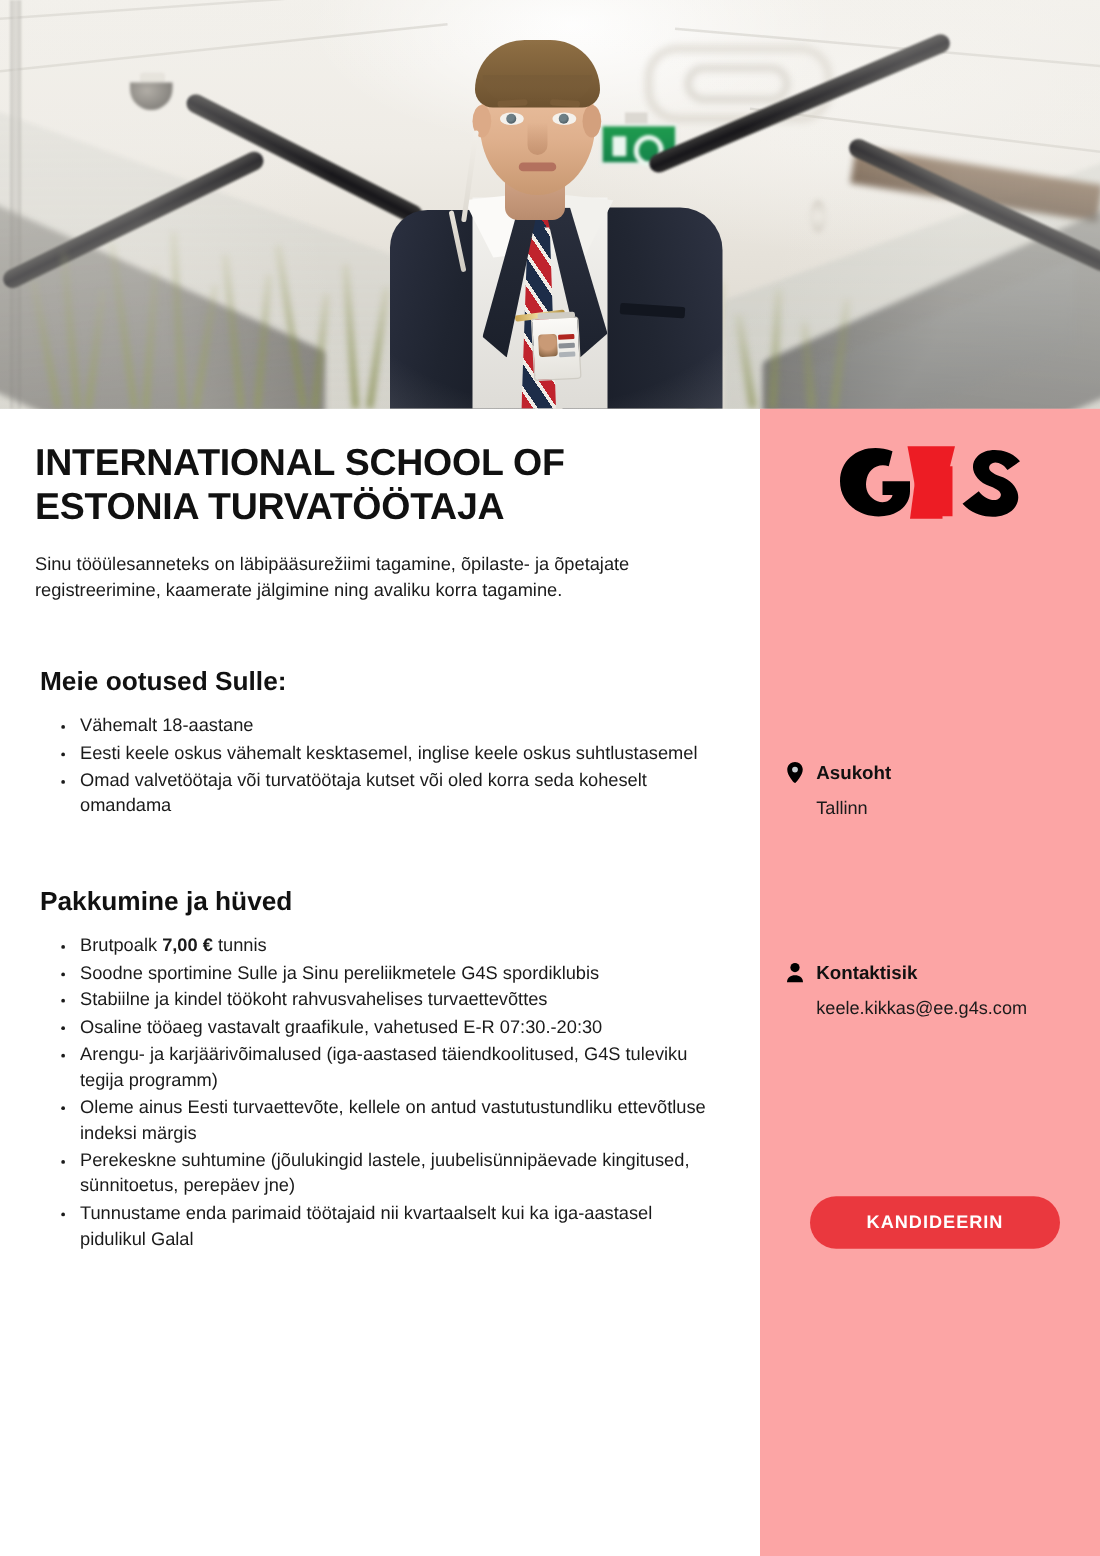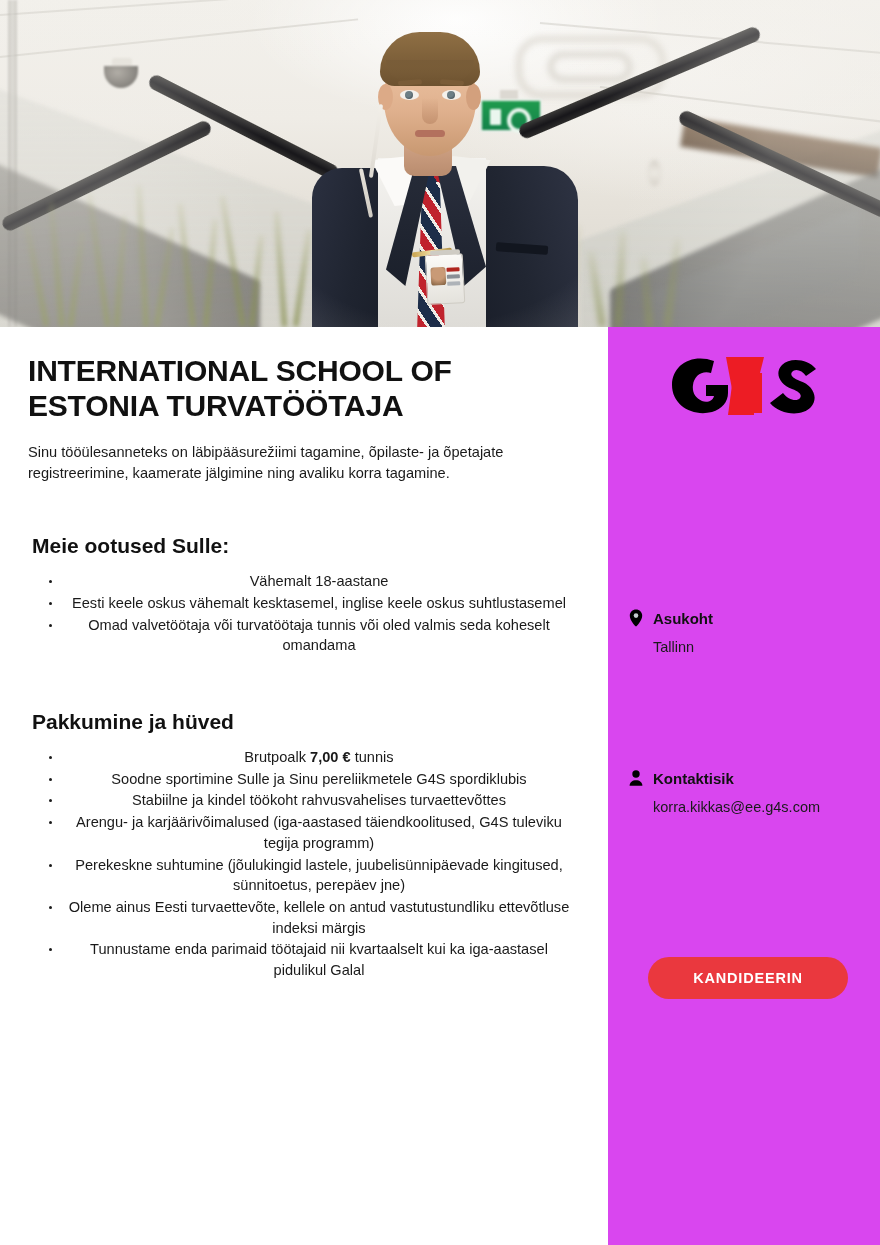--- a/index.html
+++ b/index.html
@@ -360,21 +360,21 @@
     font-size: 21px; font-weight: bold; color: #111;
     margin: 50px 0 13px 4px;
   }
   .sec-title.second { margin-top: 54px; }
   ul.items {
     margin: 0; padding: 0 0 0 34px; list-style: none;
   }
   ul.items li {
     position: relative;
     font-size: 14.6px; line-height: 1.42; color: #1a1a1a;
-    margin-bottom: 1px; padding-left: 2px; max-width: 516px; text-align: center;
+    margin-bottom: 1px; padding-left: 2px; max-width: 516px;
   }
   ul.items li::before {
     content: ""; position: absolute; left: -13px; top: 9px;
     width: 3px; height: 3px; background: #1a1a1a; border-radius: 50%;
   }
   ul.items li b { font-weight: bold; }
 </style>
 </head>
 <body>
 
@@ -468,36 +468,37 @@
 </div>
 
 <div class="main">
   <h1 class="job-title">INTERNATIONAL SCHOOL OF ESTONIA TURVATÖÖTAJA</h1>
   <p class="intro">Sinu tööülesanneteks on läbipääsurežiimi tagamine, õpilaste- ja õpetajate registreerimine, kaamerate jälgimine ning avaliku korra tagamine.</p>
 
   <h2 class="sec-title">Meie ootused Sulle:</h2>
   <ul class="items" id="req-list">
       <li>Vähemalt 18-aastane</li>
       <li>Eesti keele oskus vähemalt kesktasemel, inglise keele oskus suhtlustasemel</li>
-      <li>Omad valvetöötaja või turvatöötaja tunnis või oled valmis seda koheselt omandama</li>
+      <li>Omad valvetöötaja või turvatöötaja kutset või oled korra seda koheselt omandama</li>
     </ul>
 
   <h2 class="sec-title second">Pakkumine ja hüved</h2>
   <ul class="items" id="ben-list">
       <li>Brutpoalk <b>7,00 €</b> tunnis</li>
       <li>Soodne sportimine Sulle ja Sinu pereliikmetele G4S spordiklubis</li>
       <li>Stabiilne ja kindel töökoht rahvusvahelises turvaettevõttes</li>
+      <li>Osaline tööaeg vastavalt graafikule, vahetused E-R 07:30.-20:30</li>
       <li>Arengu- ja karjäärivõimalused (iga-aastased täiendkoolitused, G4S tuleviku tegija programm)</li>
+      <li>Oleme ainus Eesti turvaettevõte, kellele on antud vastutustundliku ettevõtluse indeksi märgis</li>
       <li>Perekeskne suhtumine (jõulukingid lastele, juubelisünnipäevade kingitused, sünnitoetus, perepäev jne)</li>
-      <li>Oleme ainus Eesti turvaettevõte, kellele on antud vastutustundliku ettevõtluse indeksi märgis</li>
       <li>Tunnustame enda parimaid töötajaid nii kvartaalselt kui ka iga-aastasel pidulikul Galal</li>
     </ul>
 </div>
 
-<div class="sidebar" style="background: #d946ef;">
+<div class="sidebar" style="background: #fca5a5;">
 
   <div class="logo-wrap">
     <div class="g4s">
       <svg width="148" height="62" viewBox="0 0 148 62" aria-hidden="true">
         <polygon points="56,2 94,2 86,34 62,34" fill="#ed1c24"></polygon>
         <polygon points="62,30 84,30 84,60 58,60" fill="#ed1c24"></polygon>
         <path d="M44,6 C22,-2 2,10 2,30 C2,50 22,62 42,57 C52,54 58,47 58,38 L58,30 L36,30 L36,41 L44,41 C43,46 37,48 32,46 C25,43 22,37 23,30 C24,21 32,15 41,18 Z" fill="#000000"></path>
         <path d="M146,14 C138,4 120,2 112,10 C104,18 110,30 122,34 C130,37 132,40 130,43 C127,47 118,45 113,38 L100,48 C110,60 132,62 141,52 C149,43 143,30 130,26 C122,23 120,20 122,17 C125,13 132,15 136,21 Z" fill="#000000"></path>
         <polygon points="78,18 92,18 92,58 78,58" fill="#ed1c24"></polygon>
       </svg>
@@ -519,18 +520,18 @@
 
   <div class="info-block info-contact">
     <div class="info-head">
       <svg class="ico" viewBox="0 0 16 18" aria-hidden="true">
         <circle cx="8" cy="5" r="3.7" fill="#000"></circle>
         <path d="M1.6 16.8c0-3.6 2.9-5.6 6.4-5.6s6.4 2 6.4 5.6Z" fill="#000"></path>
       </svg>
       <span>Kontaktisik</span>
     </div>
     <div class="info-body">
-      <div>korra.kikkas@ee.g4s.com</div>
+      <div>keele.kikkas@ee.g4s.com</div>
     </div>
   </div>
 
   <button class="apply-btn" style="background: rgb(234, 56, 62); color: rgb(255, 255, 255);">KANDIDEERIN</button>
 </div>
 
 </body></html>

